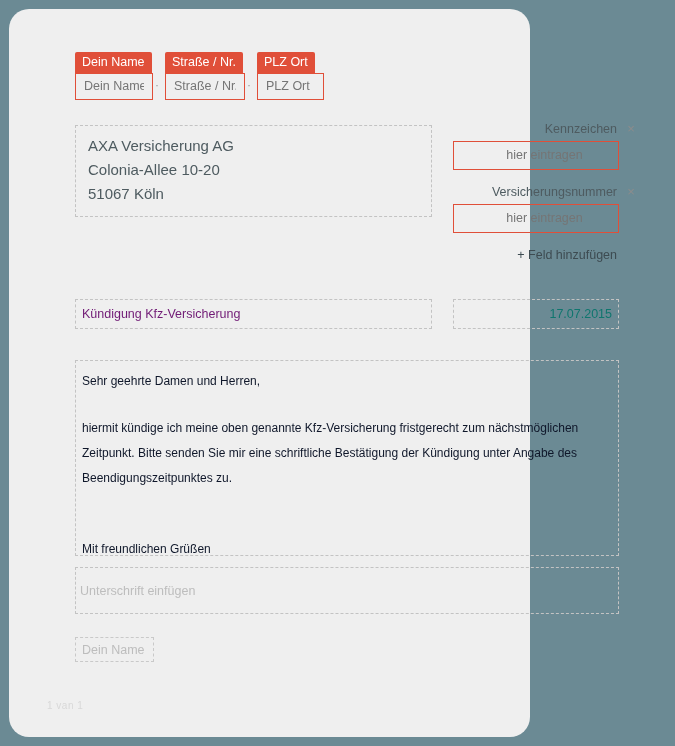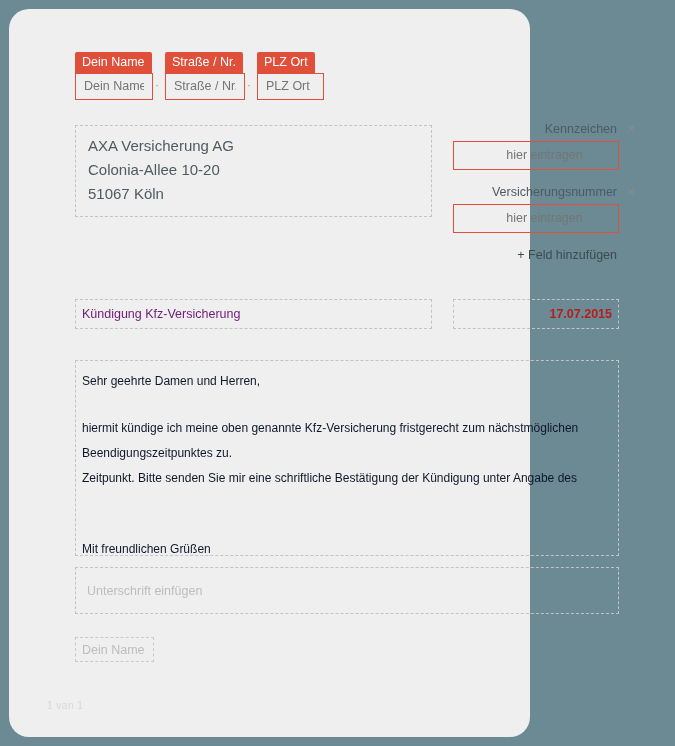--- a/index.html
+++ b/index.html
@@ -166,23 +166,22 @@
     width: 166px;
     height: 30px;
     border: 1px dashed #c3c3c3;
     box-sizing: border-box;
     display: flex;
     align-items: center;
     justify-content: flex-end;
     padding-right: 6px;
   }
   .date-text {
-    color: #b91c1c;
-    font-size: 12.5px;
-    font-weight: bold;
+    color: #0f766e;
+    font-size: 12.5px;
   }
 
   
   .body-box {
     position: absolute;
     left: 66px;
     top: 351px;
     width: 544px;
     height: 196px;
     border: 1px dashed #c3c3c3;
@@ -202,21 +201,21 @@
   .sig-box {
     position: absolute;
     left: 66px;
     top: 558px;
     width: 544px;
     height: 47px;
     border: 1px dashed #c3c3c3;
     box-sizing: border-box;
     display: flex;
     align-items: center;
-    padding-left: 11px;
+    padding-left: 4px;
   }
   .sig-placeholder {
     color: #bdbdbd;
     font-size: 12.5px;
   }
   .name-box {
     position: absolute;
     left: 66px;
     top: 628px;
     width: 79px;
@@ -288,22 +287,22 @@
     <span class="subject-text">Kündigung Kfz-Versicherung</span>
   </div>
   <div class="date-box">
     <span class="date-text">17.07.2015</span>
   </div>
 
   <div class="body-box">
     <p class="body-p">Sehr geehrte Damen und Herren,</p>
     <div class="body-gap-1"></div>
     <p class="body-p">hiermit kündige ich meine oben genannte Kfz-Versicherung fristgerecht zum nächstmöglichen</p>
+    <p class="body-p">Zeitpunkt. Bitte senden Sie mir eine schriftliche Bestätigung der Kündigung unter Angabe des</p>
     <p class="body-p">Beendigungszeitpunktes zu.</p>
-    <p class="body-p">Zeitpunkt. Bitte senden Sie mir eine schriftliche Bestätigung der Kündigung unter Angabe des</p>
     <div class="body-gap-2"></div>
     <p class="body-p">Mit freundlichen Grüßen</p>
   </div>
 
   <div class="sig-box">
     <span class="sig-placeholder">Unterschrift einfügen</span>
   </div>
   <div class="name-box">
     <span class="name-placeholder">Dein Name</span>
   </div>

